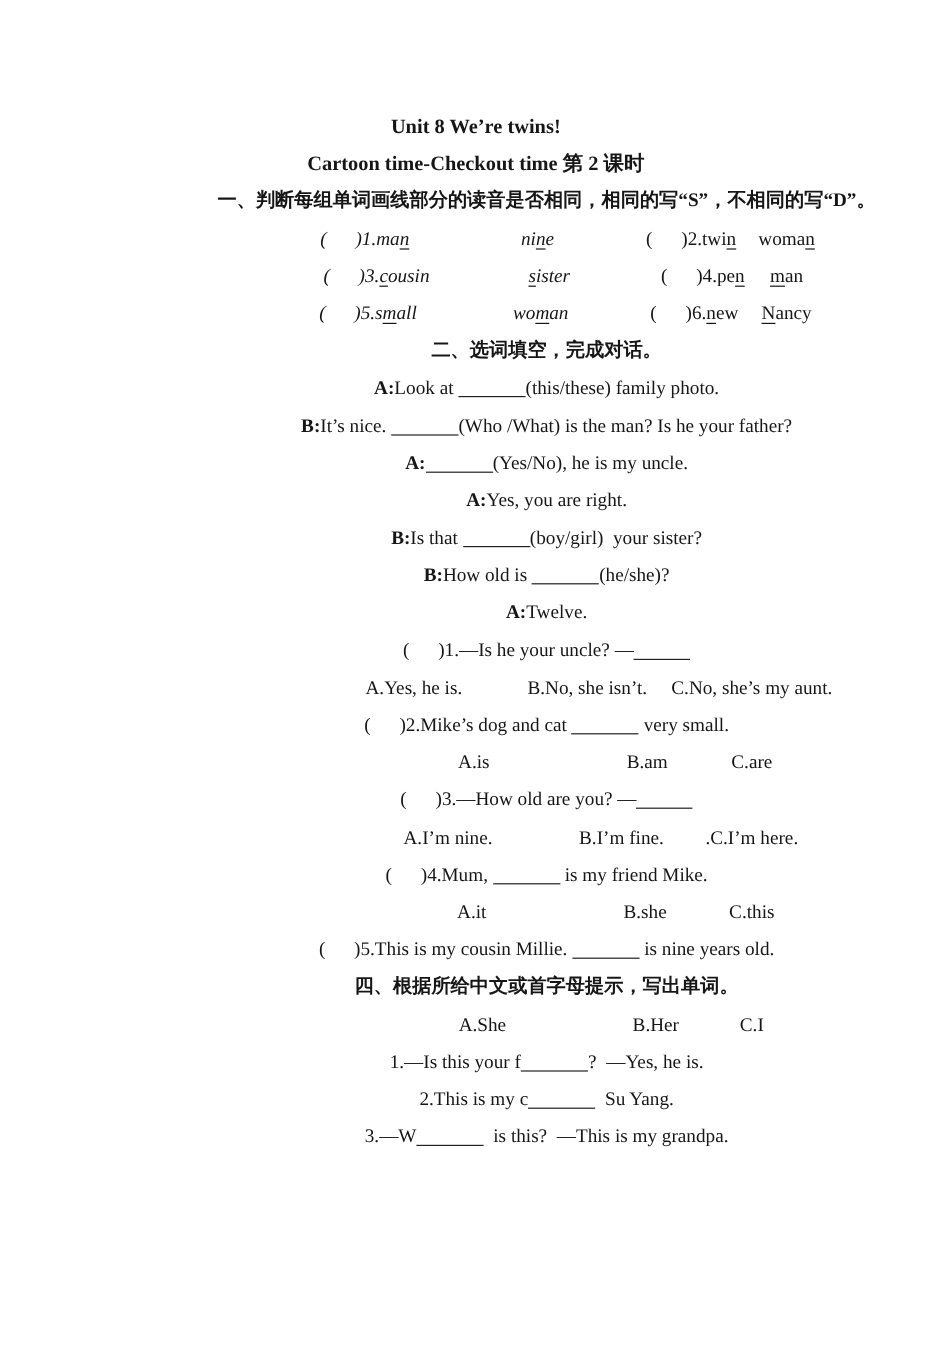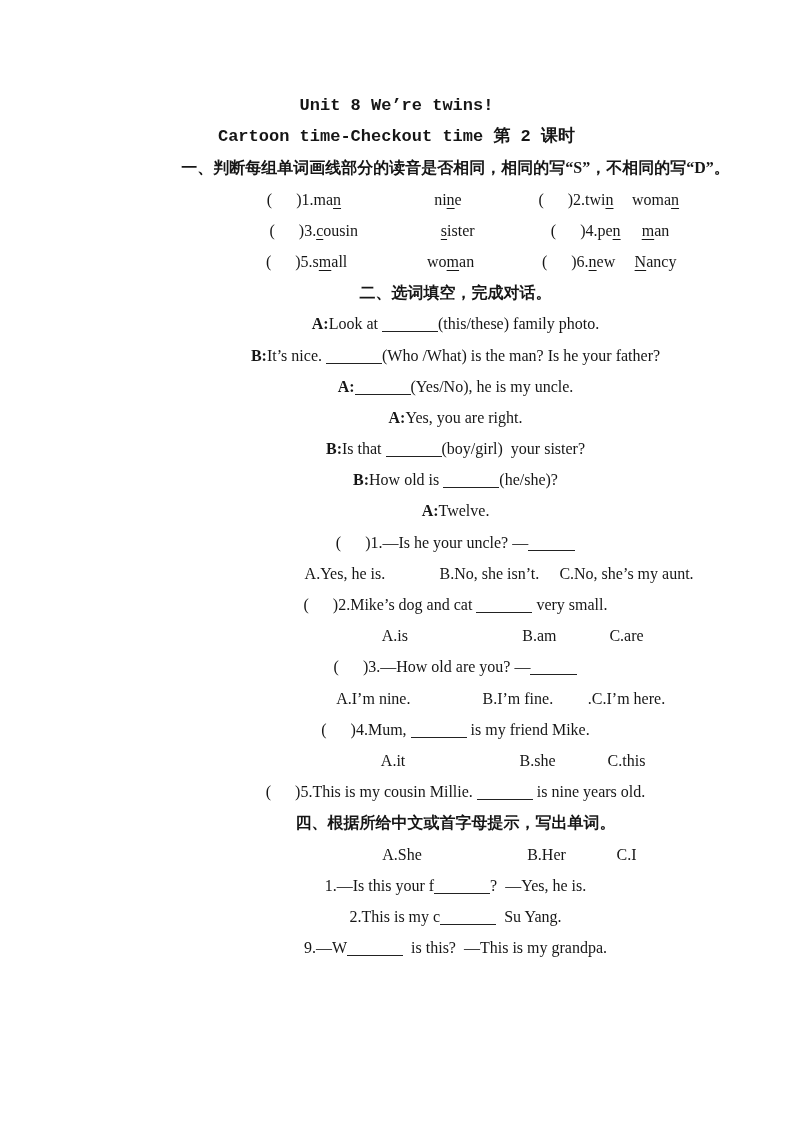--- a/index.html
+++ b/index.html
@@ -7,26 +7,26 @@
     position:relative;
     width:793px;height:1122px;
     background:#ffffff;
     color:#161616;
     font-family:"Liberation Serif","DejaVu Serif",serif;
     padding-top:90px;
     box-sizing:border-box;
     overflow:hidden;
   }
   .line{height:31.2px;line-height:31.2px;padding-left:118px;font-size:16px;text-align:center;}
-  .center{padding-left:0;text-align:center;font-weight:700;font-size:17px;font-family:Liberation Mono, monospace;}
+  .center{padding-left:0;text-align:center;font-weight:700;font-size:17px;}
   .cnhead{font-weight:700;}
   .t{white-space:pre;}
   .b{font-weight:700;}
   .cell{display:inline-block;vertical-align:baseline;}
-  .w144{width:144px;}
+  .w144{width:144px;font-style:italic;}
   .w112{width:112px;}
   .opt1{width:149px;}
   .opt2{width:140px;}
   .optrow{padding-left:171px;}
   .pgap{display:inline-block;width:24px;}
   .blank{display:inline-block;width:56px;height:17px;border-bottom:1.3px solid #222;vertical-align:-3px;}
   .blank.short{width:47px;}
   .ul{text-decoration:underline;text-underline-offset:2.5px;text-decoration-thickness:1px;}
 </style>
 </head>
@@ -68,15 +68,15 @@
   <div class="line"><span class="t">(</span><span class="pgap"></span><span class="t">)4.</span><span class="t">Mum, </span><span class="blank"></span><span class="t"> is my friend Mike.</span></div>
   <div class="line optrow"><span class="cell opt1 t">A.it</span><span class="cell opt2 t">B.she</span><span class="t">C.this</span></div>
 
   <div class="line"><span class="t">(</span><span class="pgap"></span><span class="t">)5.</span><span class="t">This is my cousin Millie. </span><span class="blank"></span><span class="t"> is nine years old.</span></div>
   <div class="line cnhead">四、根据所给中文或首字母提示，写出单词。</div>
 
   <div class="line optrow"><span class="cell opt1 t">A.She</span><span class="cell opt2 t">B.Her</span><span class="t">C.I</span></div>
 
   <div class="line"><span class="t">1.—Is this your f</span><span class="blank"></span><span class="t">?  —Yes, he is.</span></div>
   <div class="line"><span class="t">2.This is my c</span><span class="blank"></span><span class="t">  Su Yang.</span></div>
-  <div class="line"><span class="t">9.—W</span><span class="blank"></span><span class="t">  is this?  —This is my grandpa.</span></div>
+  <div class="line"><span class="t">3.—W</span><span class="blank"></span><span class="t">  is this?  —This is my grandpa.</span></div>
 
 </div>
 
 </body></html>

